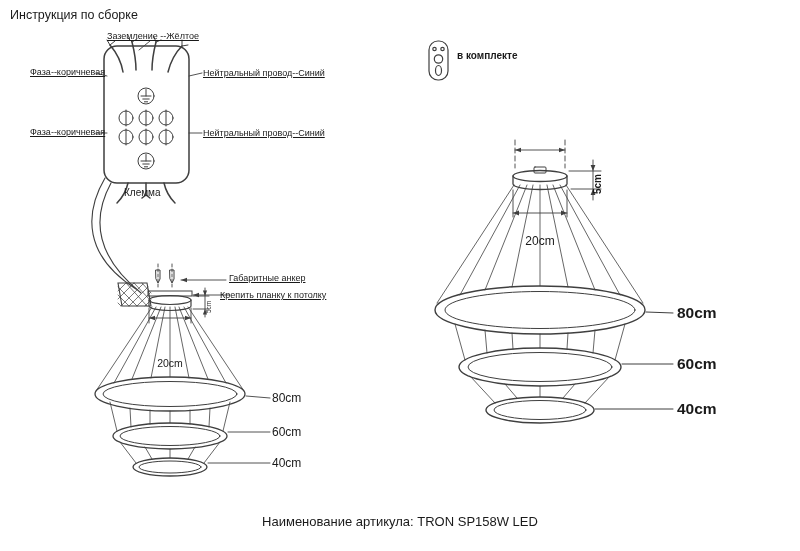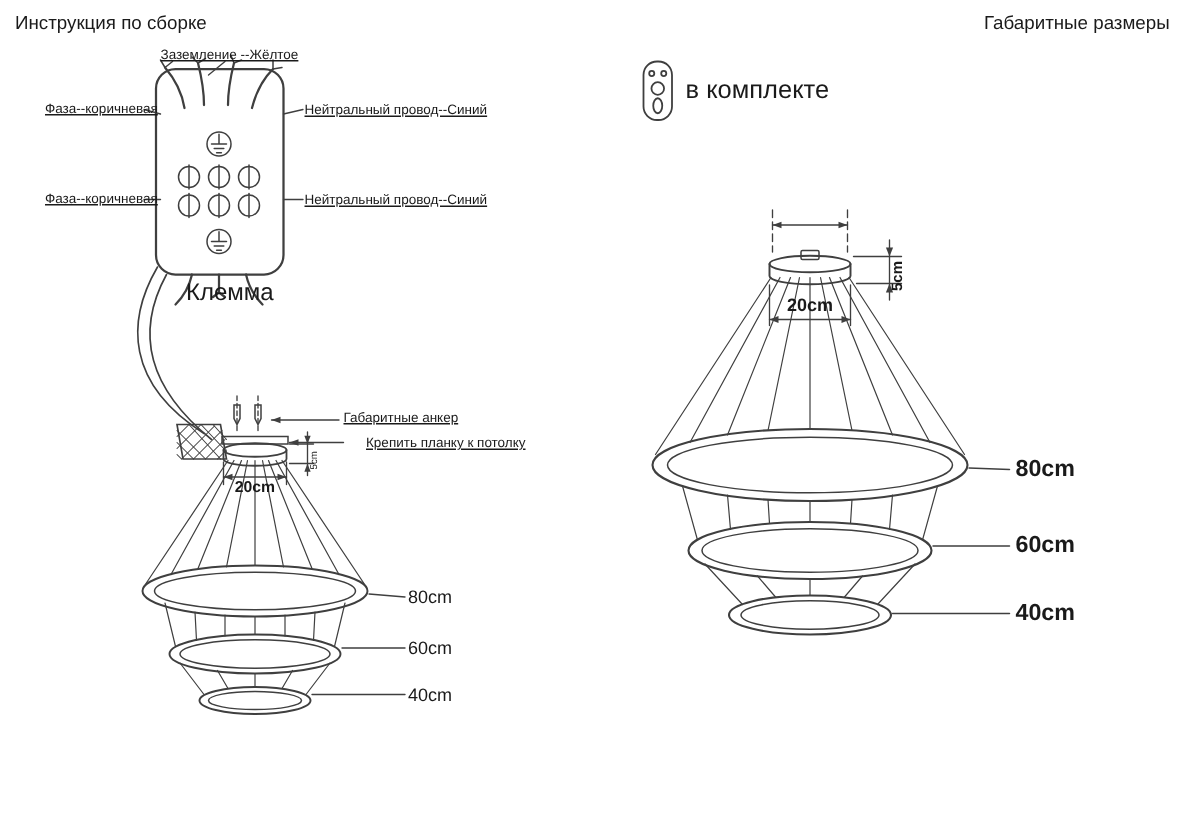--- a/index.html
+++ b/index.html
@@ -6,27 +6,27 @@
   html,body { background:#ffffff; }
   body {
     width:800px; height:551px; position:relative; overflow:hidden;
     font-family:"Liberation Sans", sans-serif; color:#1a1a1a;
   }
   .sheet { position:absolute; left:0; top:0; width:800px; height:551px; background:#fff; }
   svg.art { position:absolute; left:0; top:0; }
   .lbl { position:absolute; white-space:nowrap; line-height:1.15;text-align:right; }
   .title { font-size:12.5px; }
   .tiny { font-size:9px;text-decoration:underline; }
-  .klemma { font-size:16px; }
-  .dim { font-weight:bold; }
+  .klemma { font-size:10px; }
+  .dim { font-weight:normal;margin-top:38px; }
   .dim20L { left:150px; top:319px; width:40px; text-align:center; font-size:10.5px; }
   .dim20R { left:516px; top:197px; width:48px; text-align:center; font-size:12px; }
   .ringL { left:272px; font-size:12px; }
   .ringR { left:677px; font-size:15.5px; font-weight:bold; }
-  .included { font-size:17px; }
+  .included { font-size:10px;font-weight:bold; }
   .footer { left:0; top:515px; width:800px; text-align:center; font-size:13px; }
 </style>
 </head>
 <body>
 
 <div class="sheet">
 
   <svg class="art" width="800" height="551" viewBox="0 0 800 551">
     <g stroke="#3f3f3f" fill="none" stroke-width="1" stroke-linecap="round">
 
@@ -213,37 +213,37 @@
         <line x1="622" y1="364" x2="673" y2="364"></line>
         <line x1="595" y1="409" x2="673" y2="409"></line>
       </g>
     </g>
 
     <text x="211" y="313" font-size="6.5" fill="#1a1a1a" transform="rotate(-90 211 313)">5cm</text>
     <text x="601" y="194" font-size="10" font-weight="bold" fill="#1a1a1a" transform="rotate(-90 601 194)">5cm</text>
   </svg>
 
   <div class="lbl title" style="left:10px; top:8px">Инструкция по сборке</div>
-  <div class="lbl title" style="left:656px; top:8px">Габаритные размеры</div>
 
   <div class="lbl tiny" style="left:107px; top:31px">Заземление --Жёлтое</div>
   <div class="lbl tiny" style="left:30px;  top:67px">Фаза--коричневая</div>
   <div class="lbl tiny" style="left:203px; top:68px">Нейтральный провод--Синий</div>
   <div class="lbl tiny" style="left:30px;  top:127px">Фаза--коричневая</div>
   <div class="lbl tiny" style="left:203px; top:128px">Нейтральный провод--Синий</div>
   <div class="lbl klemma" style="left:124px; top:187px">Клемма</div>
 
   <div class="lbl tiny" style="left:229px; top:273px">Габаритные анкер</div>
-  <div class="lbl tiny" style="left:244px; top:290px">Крепить планку к потолку</div>
+  <div class="lbl tiny" style="left:220px; top:290px">Крепить планку к потолку</div>
   <div class="lbl dim dim20L">20cm</div>
 
   <div class="lbl ringL" style="top:392px">80cm</div>
   <div class="lbl ringL" style="top:426px">60cm</div>
   <div class="lbl ringL" style="top:457px">40cm</div>
 
   <div class="lbl included" style="left:457px; top:50px">в комплекте</div>
   <div class="lbl dim dim20R">20cm</div>
 
   <div class="lbl ringR" style="top:304px">80cm</div>
   <div class="lbl ringR" style="top:355px">60cm</div>
   <div class="lbl ringR" style="top:400px">40cm</div>
 
+  <div class="lbl footer">Наименование артикула: TRON SP158W LED</div>
 </div>
 
 </body></html>

